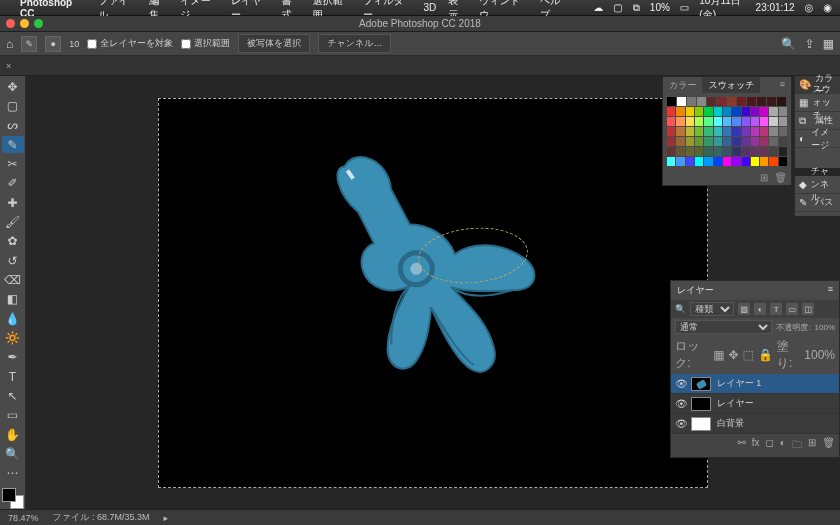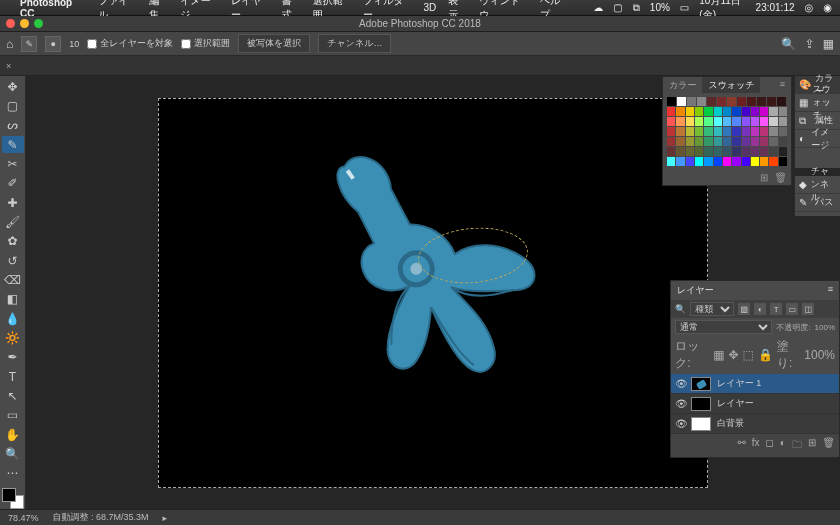--- a/index.html
+++ b/index.html
@@ -389,15 +389,15 @@
     <span>◻</span>
     <span>◐</span>
     <span>🗀</span>
     <span>⊞</span>
     <span>🗑</span>
   </div>
 </div>
 
 <div class="statusbar">
   <span>78.47%</span>
-  <span><span>自動調整 :</span> <span>68.7M/35.3M</span></span>
+  <span><span>ファイル :</span> <span>68.7M/35.3M</span></span>
   <span>▸</span>
 </div>
 
 </body></html>

